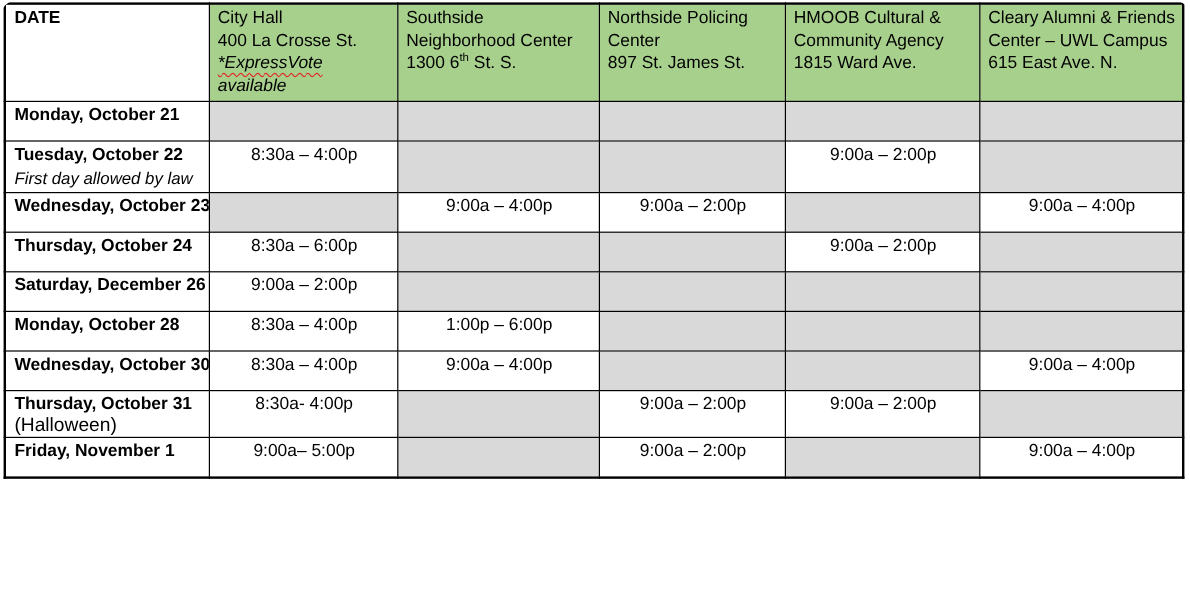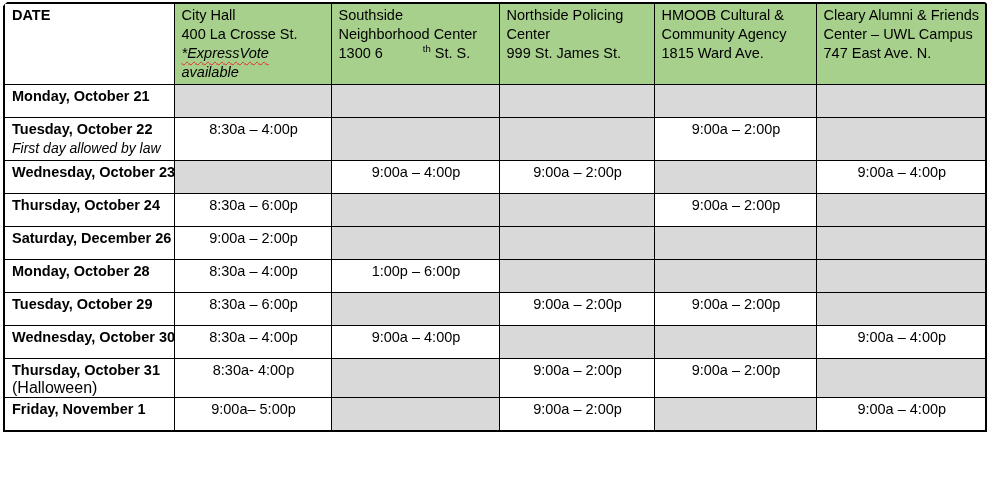--- a/index.html
+++ b/index.html
@@ -36,21 +36,21 @@
   th { text-align: left; font-weight: bold; }
   th.loc-header { background: var(--green, #a8d08d); }
   th.date-header { background: #ffffff; }
   .loc-name, .loc-address, .loc-note { font-weight: normal; white-space: normal; }
   .loc-note { font-style: italic; }
   .squiggle {
     text-decoration: underline wavy var(--squiggle, #e02b2b) 1px;
     text-underline-offset: 3px;
     text-decoration-skip-ink: none;
   }
-  sup.ord { font-size: 9.5px; line-height: 0; margin-left: 40px; }
+  sup.ord { font-size: 9.5px; line-height: 0; }
   td.date-cell { font-weight: bold; background: #ffffff; }
   .date-label { white-space: nowrap; }
   .subnote-italic { font-weight: normal; font-style: italic; font-size: 14px; white-space: nowrap; }
   .subnote-small { font-weight: normal; font-size: 16px; line-height: 15px; white-space: nowrap; }
   td.time-cell { background: #ffffff; font-weight: normal; white-space: nowrap; text-align: center; }
   td.empty-cell { background: var(--gray, #d9d9d9); }
 </style>
 </head>
 <body>
 
@@ -71,29 +71,29 @@
             <div class="loc-name">City Hall</div>
             <div class="loc-address">400 La Crosse St.</div>
             <div class="loc-note"><span class="squiggle">*ExpressVote</span><span> available</span></div>
           </th>
           <th class="loc-header">
             <div class="loc-name">Southside Neighborhood Center</div>
             <div class="loc-address"><span>1300 6</span><sup class="ord">th</sup><span> St. S.</span></div>
           </th>
           <th class="loc-header">
             <div class="loc-name">Northside Policing Center</div>
-            <div class="loc-address">999 St. James St.</div>
+            <div class="loc-address">897 St. James St.</div>
           </th>
           <th class="loc-header">
             <div class="loc-name">HMOOB Cultural &amp; Community Agency</div>
             <div class="loc-address">1815 Ward Ave.</div>
           </th>
           <th class="loc-header">
             <div class="loc-name">Cleary Alumni &amp; Friends Center – UWL Campus</div>
-            <div class="loc-address">747 East Ave. N.</div>
+            <div class="loc-address">615 East Ave. N.</div>
           </th>
         </tr>
     </thead>
     <tbody id="schedule-body">
         <tr>
           <td class="date-cell">
             <div class="date-label">Monday, October 21</div>
           </td>
           <td class="empty-cell"></td>
           <td class="empty-cell"></td>
@@ -147,30 +147,20 @@
             <div class="date-label">Monday, October 28</div>
           </td>
           <td class="time-cell">8:30a – 4:00p</td>
           <td class="time-cell">1:00p – 6:00p</td>
           <td class="empty-cell"></td>
           <td class="empty-cell"></td>
           <td class="empty-cell"></td>
         </tr>
         <tr>
           <td class="date-cell">
-            <div class="date-label">Tuesday, October 29</div>
-          </td>
-          <td class="time-cell">8:30a – 6:00p</td>
-          <td class="empty-cell"></td>
-          <td class="time-cell">9:00a – 2:00p</td>
-          <td class="time-cell">9:00a – 2:00p</td>
-          <td class="empty-cell"></td>
-        </tr>
-        <tr>
-          <td class="date-cell">
             <div class="date-label">Wednesday, October 30</div>
           </td>
           <td class="time-cell">8:30a – 4:00p</td>
           <td class="time-cell">9:00a – 4:00p</td>
           <td class="empty-cell"></td>
           <td class="empty-cell"></td>
           <td class="time-cell">9:00a – 4:00p</td>
         </tr>
         <tr>
           <td class="date-cell">

